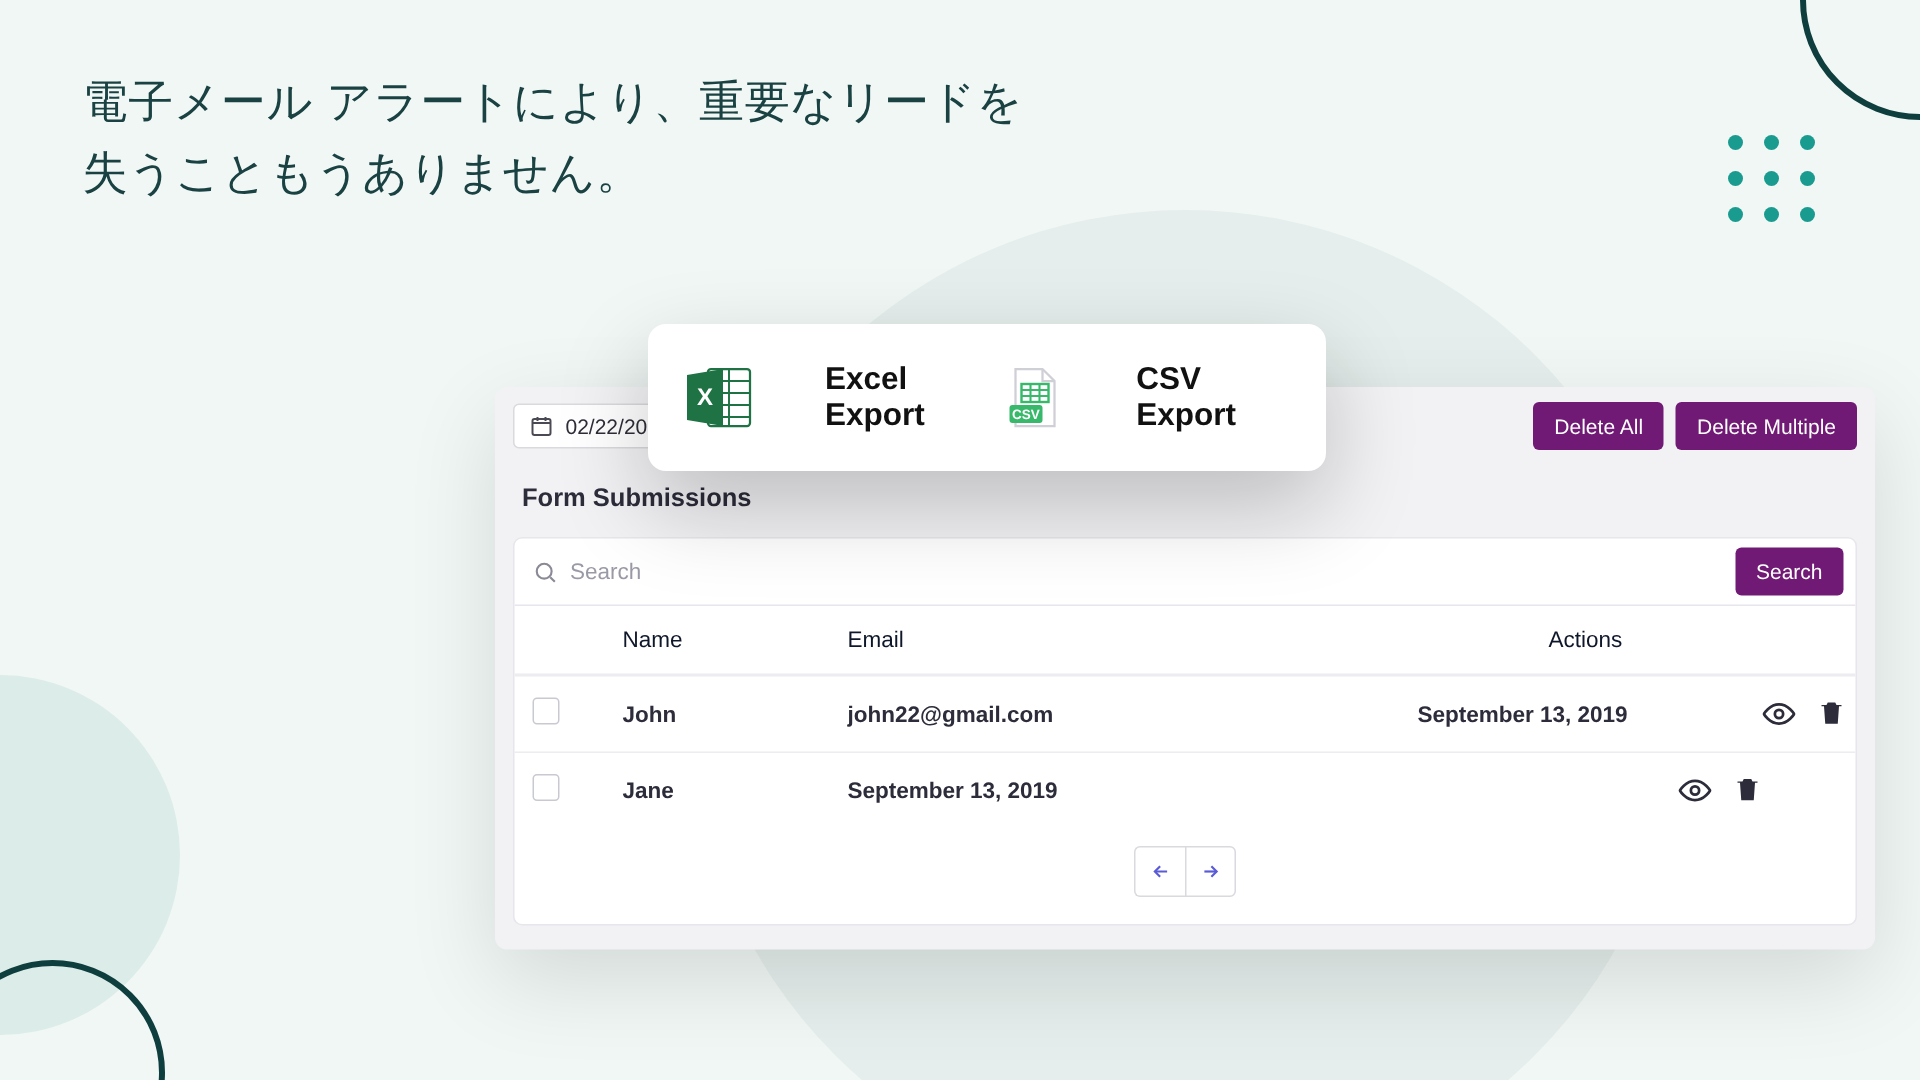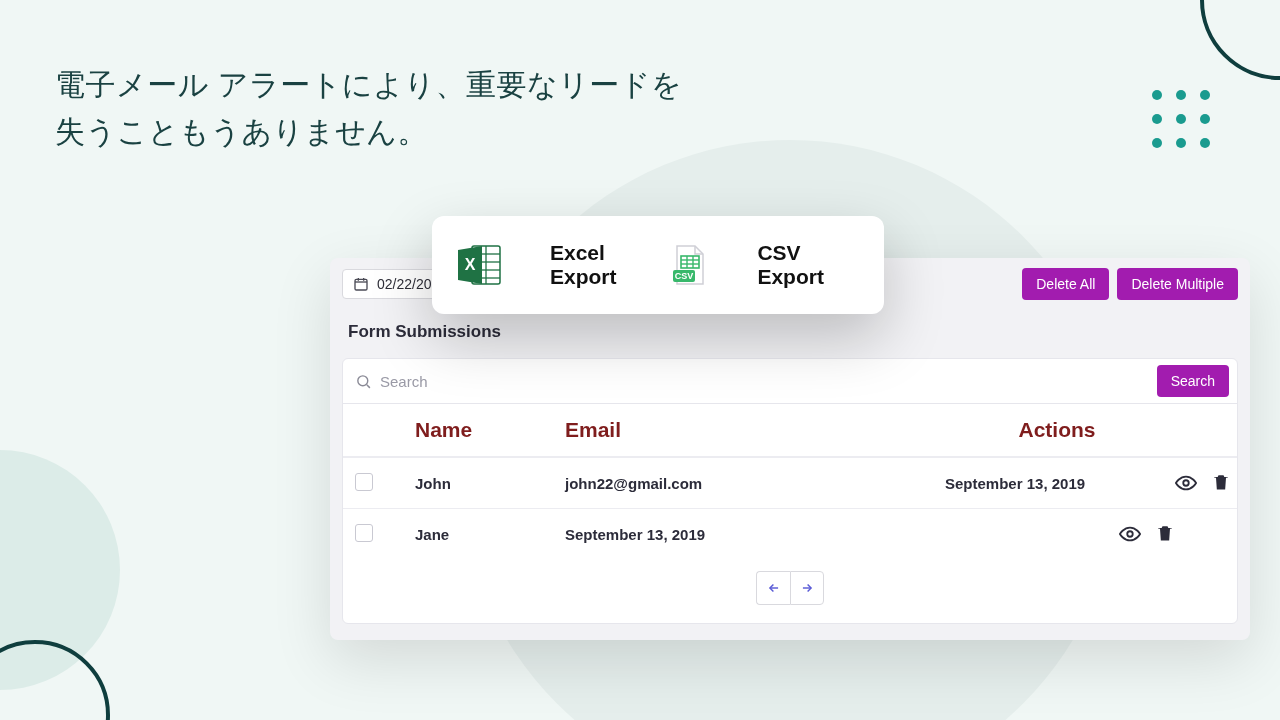--- a/index.html
+++ b/index.html
@@ -44,21 +44,21 @@
   display: grid;
   grid-template-columns: repeat(3, 10px);
   grid-gap: 14px;
 }
 .dot-grid span {
   width: 10px; height: 10px; border-radius: 50%;
   background: #1a9b8f;
 }
 .headline {
   position: absolute;
-  top: 62px; left: 55px;
+  top: 46px; left: 55px;
   color: #1a4242;
   font-size: 30px;
   font-weight: 400;
   line-height: 1.55;
   letter-spacing: 0.5px;
   z-index: 2;
 }
 .panel {
   position: absolute;
   top: 258px; left: 330px;
@@ -75,21 +75,21 @@
 .date-pill {
   background: #fff;
   border: 1px solid #d9d9de;
   border-radius: 4px;
   padding: 6px 10px;
   display: flex; align-items: center; gap: 8px;
   font-size: 14px; color: #2e2e38;
 }
 .right-buttons { display: flex; gap: 8px; }
 .btn {
-  background: #a21caf;
+  background: #701a75;
   color: #fff;
   border: none;
   border-radius: 4px;
   padding: 8px 14px;
   font-size: 14px;
   cursor: pointer;
 }
 .section-title {
   padding: 14px 18px 16px 18px;
   font-size: 17px;
@@ -119,21 +119,21 @@
 .search-btn {
   margin: 6px 8px 6px 0;
 }
 .gridhead, .gridrow {
   display: grid;
   grid-template-columns: 60px 150px 380px 230px 1fr;
   align-items: center;
   padding: 14px 12px;
 }
 .gridhead {
-  font-weight: 700; color: #7f1d1d; font-size: 21px;
+  font-weight: 400; color: #0f172a; font-size: 15px;
   border-bottom: 1px solid #ececf1;
 }
 .gridrow {
   border-top: 1px solid #ececf1;
   font-size: 15px; color: #2c2c3a; font-weight: 600;
 }
 .col-actions { text-align: center; padding-right: 6px; }
 .row-actions { display: flex; justify-content: flex-end; gap: 14px; }
 .chk {
   width: 18px; height: 18px; border: 1.5px solid #c9c9d2;

